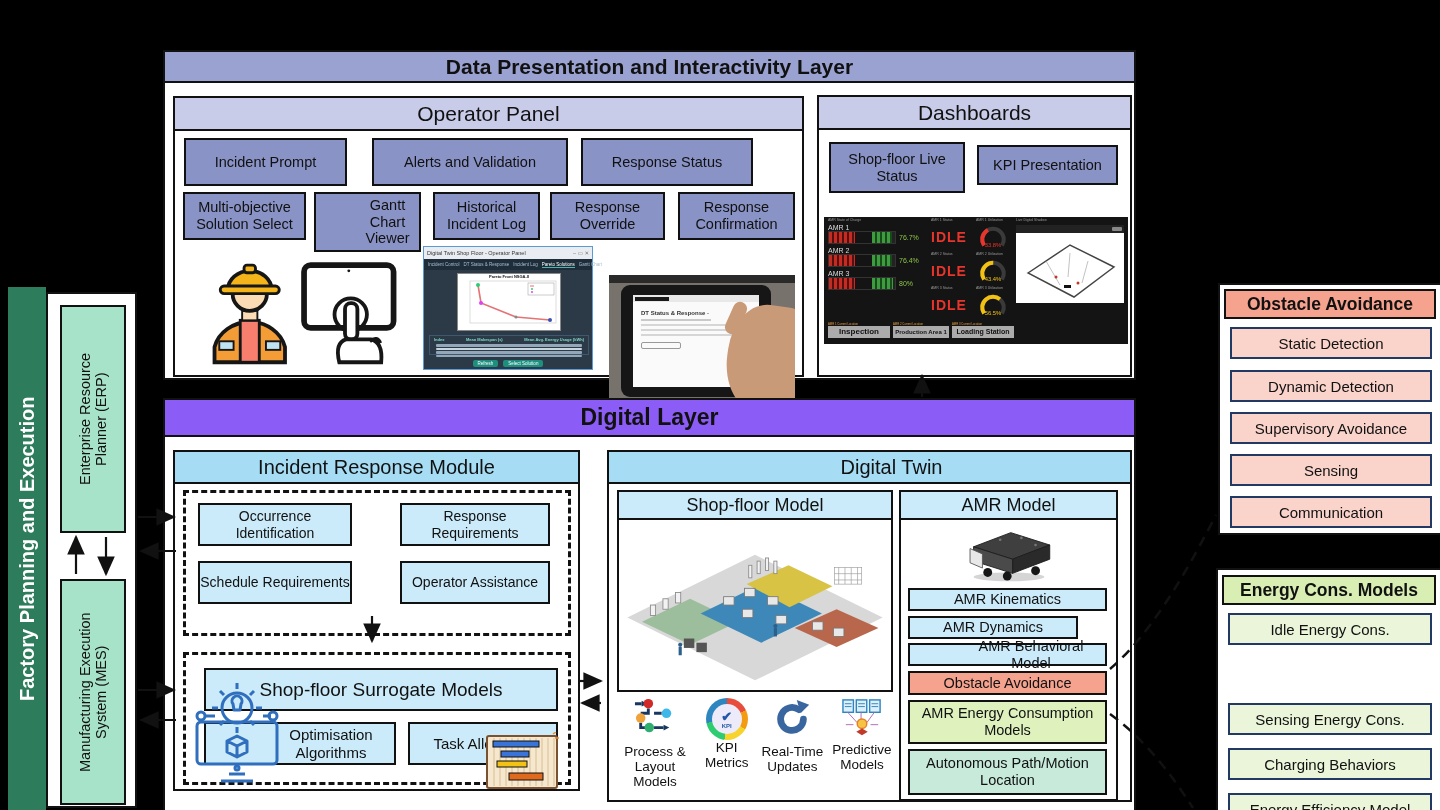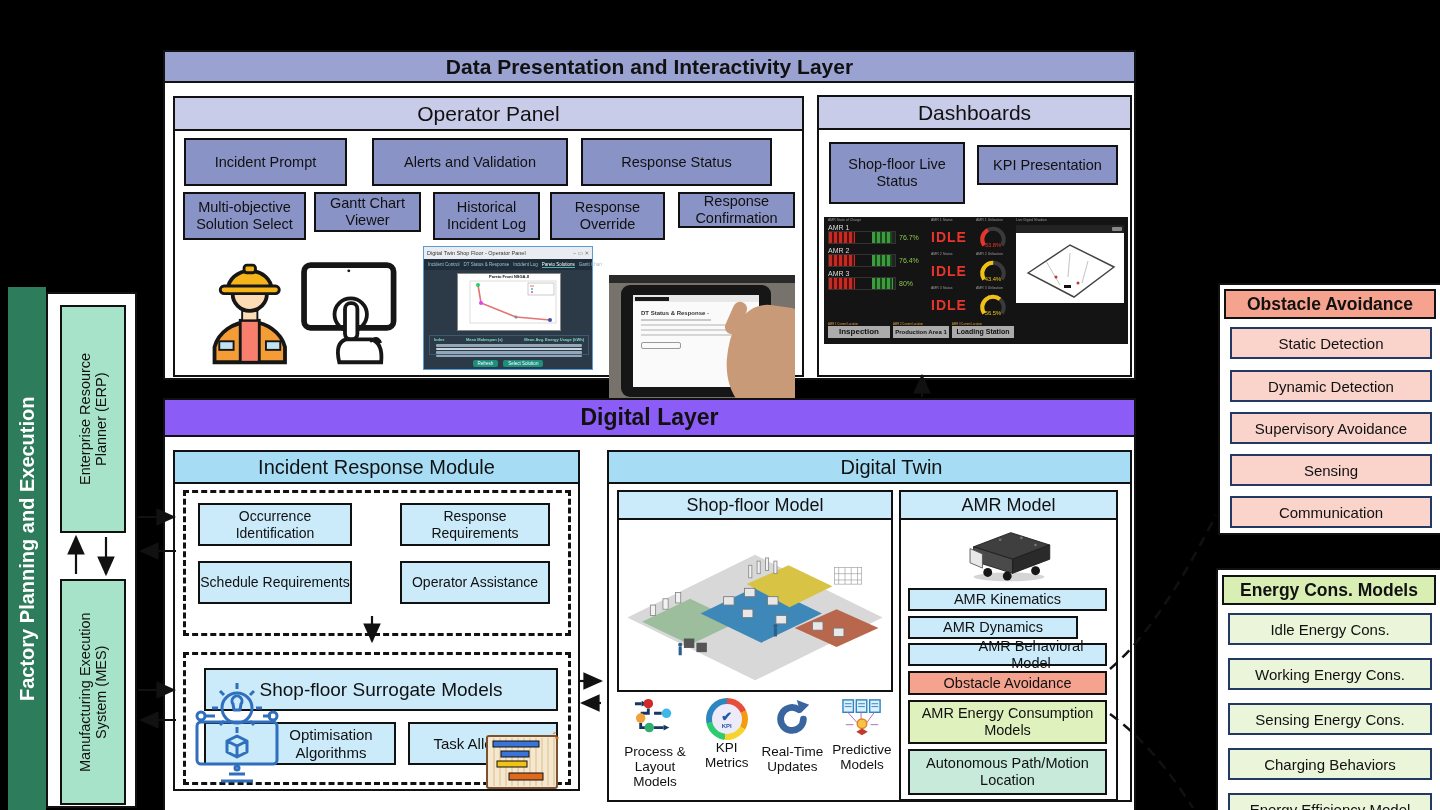--- a/index.html
+++ b/index.html
@@ -74,36 +74,36 @@
     <div class="abs" style="left:8px;top:44px;width:631px;height:281px;border:2.5px solid #111;background:#fff;">
       <div class="hdr" style="height:33px;background:#C8CCE9;font-size:21px;">
         <span>Operator Panel</span>
       </div>
       <div class="abs box btn-purple" style="left:9px;top:40px;width:163px;height:48px;">
           <span>Incident Prompt</span>
         </div>
       <div class="abs box btn-purple" style="left:197px;top:40px;width:196px;height:48px;">
           <span>Alerts and Validation</span>
         </div>
-      <div class="abs box btn-purple" style="left:406px;top:40px;width:191px;height:48px;">
+      <div class="abs box btn-purple" style="left:406px;top:40px;width:172px;height:48px;">
           <span>Response Status</span>
         </div>
       <div class="abs box btn-purple" style="left:8px;top:94px;width:123px;height:48px;">
           <span>Multi-objective Solution Select</span>
         </div>
-      <div class="abs box btn-purple" style="left:139px;top:94px;width:107px;height:40px;">
+      <div class="abs box btn-purple" style="left:139px;top:94px;width:107px;height:60px;padding-left:40px;">
           <span>Gantt Chart Viewer</span>
         </div>
       <div class="abs box btn-purple" style="left:258px;top:94px;width:107px;height:48px;">
           <span>Historical Incident Log</span>
         </div>
       <div class="abs box btn-purple" style="left:375px;top:94px;width:115px;height:48px;">
           <span>Response Override</span>
         </div>
-      <div class="abs box btn-purple" style="left:503px;top:94px;width:117px;height:36px;">
+      <div class="abs box btn-purple" style="left:503px;top:94px;width:117px;height:48px;">
           <span>Response Confirmation</span>
         </div>
 
       <svg class="abs" style="left:30px;top:150px;width:200px;height:118px;" viewBox="0 0 210 120">
         <g>
           <path d="M10,118 v-16 a38,34 0 0 1 74,0 v16 z" fill="#F49D37" stroke="#161616" stroke-width="4"></path>
           <rect x="37" y="74" width="20" height="44" fill="#F87F6E" stroke="#161616" stroke-width="3"></rect>
           <rect x="39" y="64" width="16" height="10" fill="#FCDCB4" stroke="#161616" stroke-width="2"></rect>
           <circle cx="47" cy="46" r="18" fill="#FCDCB4" stroke="#161616" stroke-width="4"></circle>
           <path d="M24,42 a23,20 0 0 1 46,0 z" fill="#F4B41A" stroke="#161616" stroke-width="4"></path>
@@ -182,21 +182,21 @@
         </div>
         <div class="abs" style="left:118px;top:30px;width:80px;height:110px;background:#C89A77;border-radius:45% 30% 0 50%;transform:rotate(8deg);"></div>
         <div class="abs" style="left:120px;top:26px;width:14px;height:34px;background:#C89A77;border-radius:7px;transform:rotate(24deg);"></div>
       </div>
     </div>
 
     <div class="abs" style="left:652px;top:43px;width:315px;height:282px;border:2.5px solid #111;background:#fff;">
       <div class="hdr" style="height:33px;background:#C8CCE9;font-size:21px;">
         <span>Dashboards</span>
       </div>
-      <div class="abs box btn-purple" style="left:10px;top:45px;width:136px;height:62px;">
+      <div class="abs box btn-purple" style="left:10px;top:45px;width:136px;height:51px;">
           <span>Shop-floor Live Status</span>
         </div>
       <div class="abs box btn-purple" style="left:158px;top:48px;width:141px;height:40px;">
           <span>KPI Presentation</span>
         </div>
 
       <div class="abs dash" style="left:5px;top:120px;width:304px;height:127px;">
 
         <div class="abs" style="left:4px;top:2px;width:100px;">
           <div class="d-lbl">AMR State of Charge</div>
@@ -534,23 +534,20 @@
       </div>
   </div>
 
   <div class="abs panel" style="left:1216px;top:568px;width:228px;height:256px;">
     <div class="abs box" style="left:4px;top:5px;width:214px;height:30px;background:#D8EEB3;font-size:17.5px;font-weight:bold;">
       <span>Energy Cons. Models</span>
     </div>
     <div class="ritem" style="top:43px;width:204px;height:32px;background:#EAF5DA;">
         <span>Idle Energy Cons.</span>
       </div>
-    <div class="ritem" style="top:88px;width:204px;height:32px;background:#EAF5DA;">
-        <span>Working Energy Cons.</span>
-      </div>
     <div class="ritem" style="top:133px;width:204px;height:32px;background:#EAF5DA;align-items:center;">
         <span>Sensing Energy Cons.</span>
       </div>
     <div class="ritem" style="top:178px;width:204px;height:32px;background:#EAF5DA;">
         <span>Charging Behaviors</span>
       </div>
     <div class="ritem" style="top:223px;width:204px;height:32px;background:#EAF5DA;">
         <span>Energy Efficiency Model</span>
       </div>
   </div>

